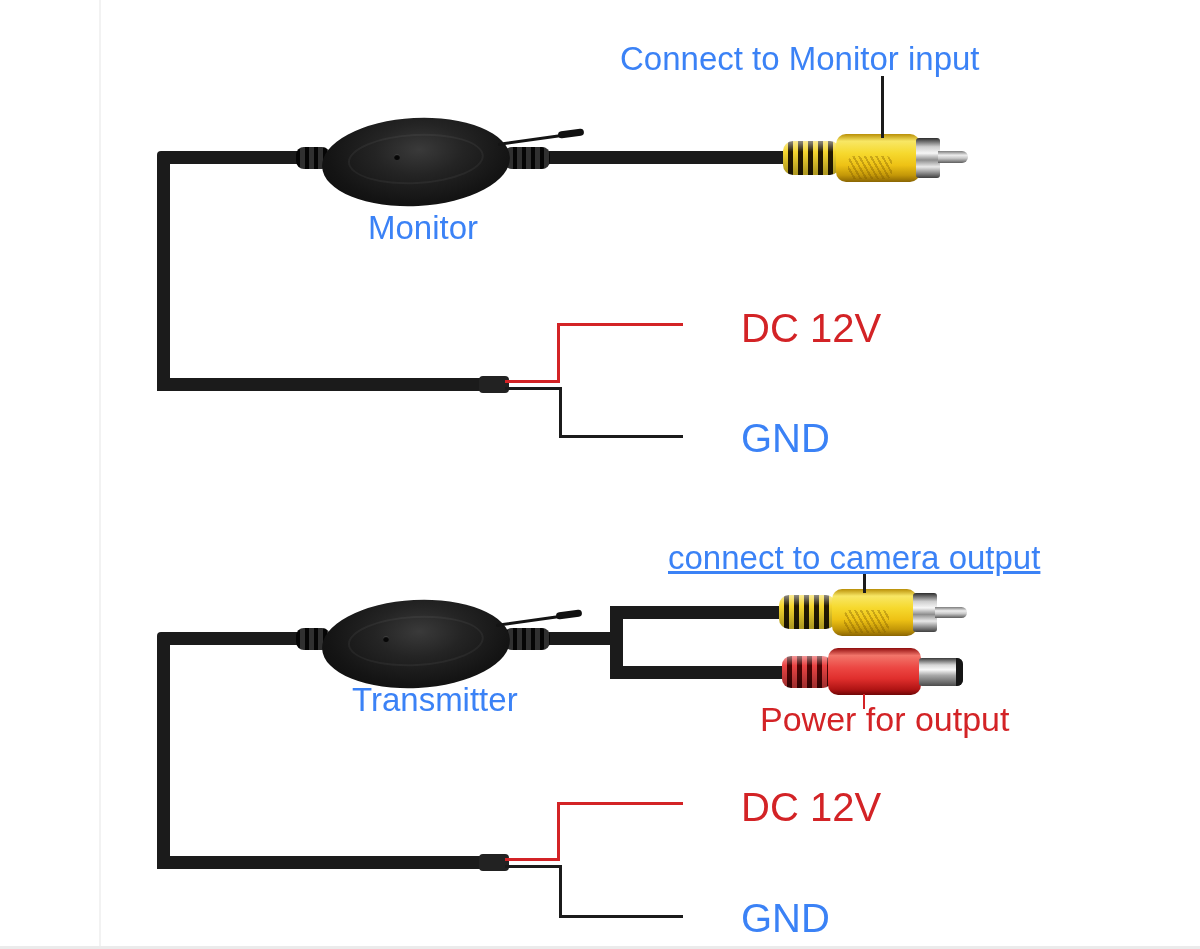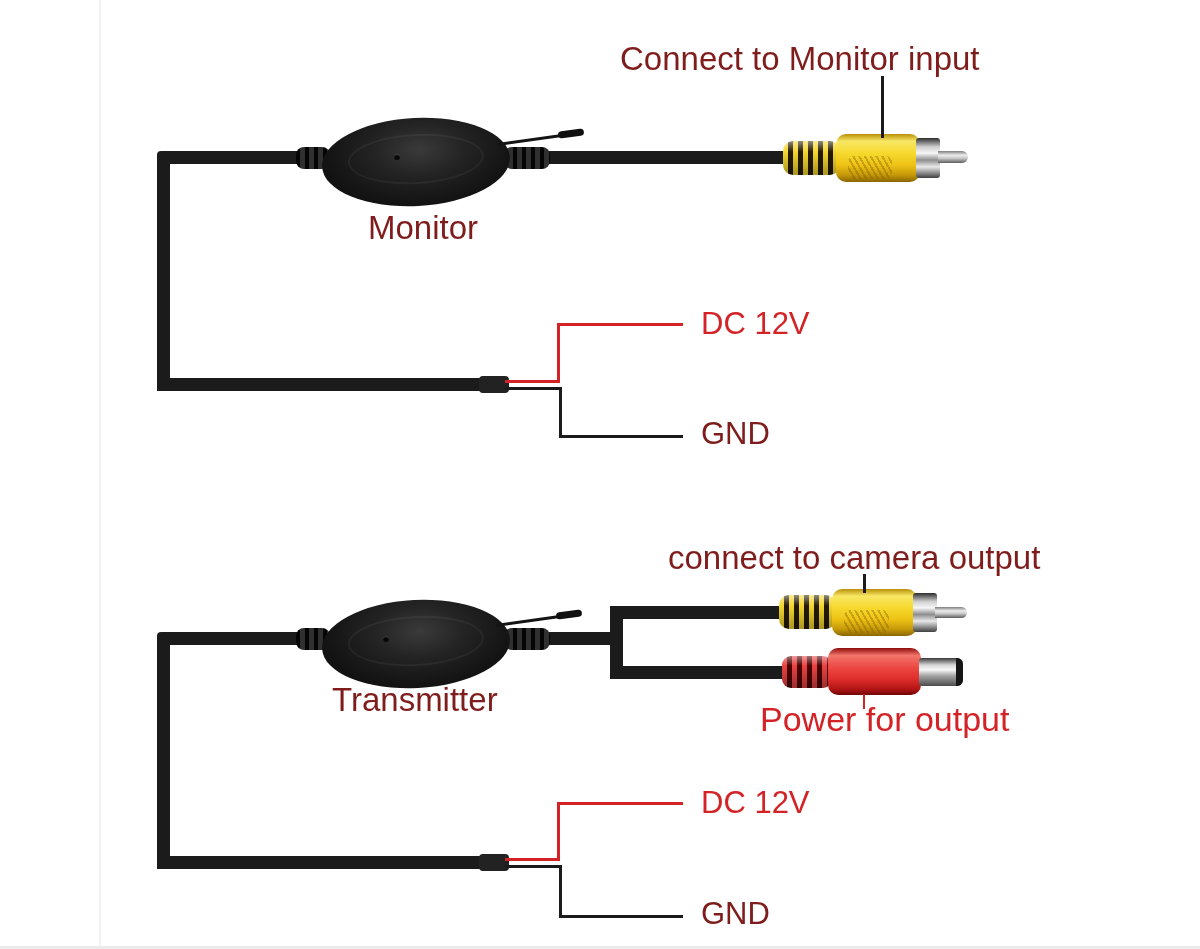--- a/index.html
+++ b/index.html
@@ -4,23 +4,23 @@
 <style>
   html,body { margin:0; padding:0; background:#ffffff; }
   .canvas { position:relative; width:1200px; height:949px; background:#ffffff; overflow:hidden;
             font-family:"Liberation Sans", sans-serif; }
 
   .cable   { position:absolute; background:#1b1b1b; }
   .wire-r  { position:absolute; background:#d32326; }
   .wire-k  { position:absolute; background:#1b1b1b; }
   .cable-endcap { position:absolute; background:#222; border-radius:4px; }
 
-  .lbl { position:absolute; font-size:33px; color:#7f1d1d; white-space:nowrap; line-height:1; }
+  .lbl { position:absolute; font-size:33px; color:#3b82f6; white-space:nowrap; line-height:1; }
   .red { color:#d32326; }
-  .big { font-size:31px; }
+  .big { font-size:40px;margin-left:40px; }
   .med { font-size:34px; }
 
   .dev-body { position:absolute; width:188px; height:88px; border-radius:50%;
               background: radial-gradient(ellipse at 52% 36%, #3a3a3a 0%, #242424 32%, #141414 66%, #0a0a0a 100%);
               transform: rotate(-3deg); }
   .dev-body::before { content:""; position:absolute; left:26px; right:26px; top:16px; bottom:22px;
               border-radius:50%; border:2px solid rgba(255,255,255,0.05); }
   .dev-strain { position:absolute; height:22px; border-radius:8px;
               background: repeating-linear-gradient(90deg, #050505 0 4px, #303030 4px 9px); }
   .dev-led  { position:absolute; width:6px; height:6px; border-radius:50%; background:#070707;
@@ -150,20 +150,20 @@
     </div>
 
     <div>
       <div class="dc-strain" style="left:782px;top:656px;width:50px;"></div>
       <div class="dc-body" style="left:828px;top:648px;width:93px;height:47px;"></div>
       <div class="dc-barrel" style="left:919px;top:658px;width:44px;height:28px;"></div>
     </div>
 
     <div class="wire-k" style="left:863px;top:574px;width:3px;height:19px;"></div>
     <div class="wire-r" style="left:863px;top:694px;width:2px;height:15px;"></div>
-    <div class="lbl" style="left:668px;top:541px;">connect to camera output</div>
-    <div class="lbl" style="left:332px;top:683px;">Transmitter</div>
+    <div class="lbl" style="left:668px;top:541px;text-decoration:underline;">connect to camera output</div>
+    <div class="lbl" style="left:352px;top:683px;">Transmitter</div>
     <div class="lbl med red" style="left:760px;top:702px;">Power for output</div>
     <div class="lbl big red" style="left:701px;top:787px;">DC 12V</div>
     <div class="lbl big" style="left:701px;top:898px;">GND</div>
   </div>
 
 </div>
 
 </body></html>

